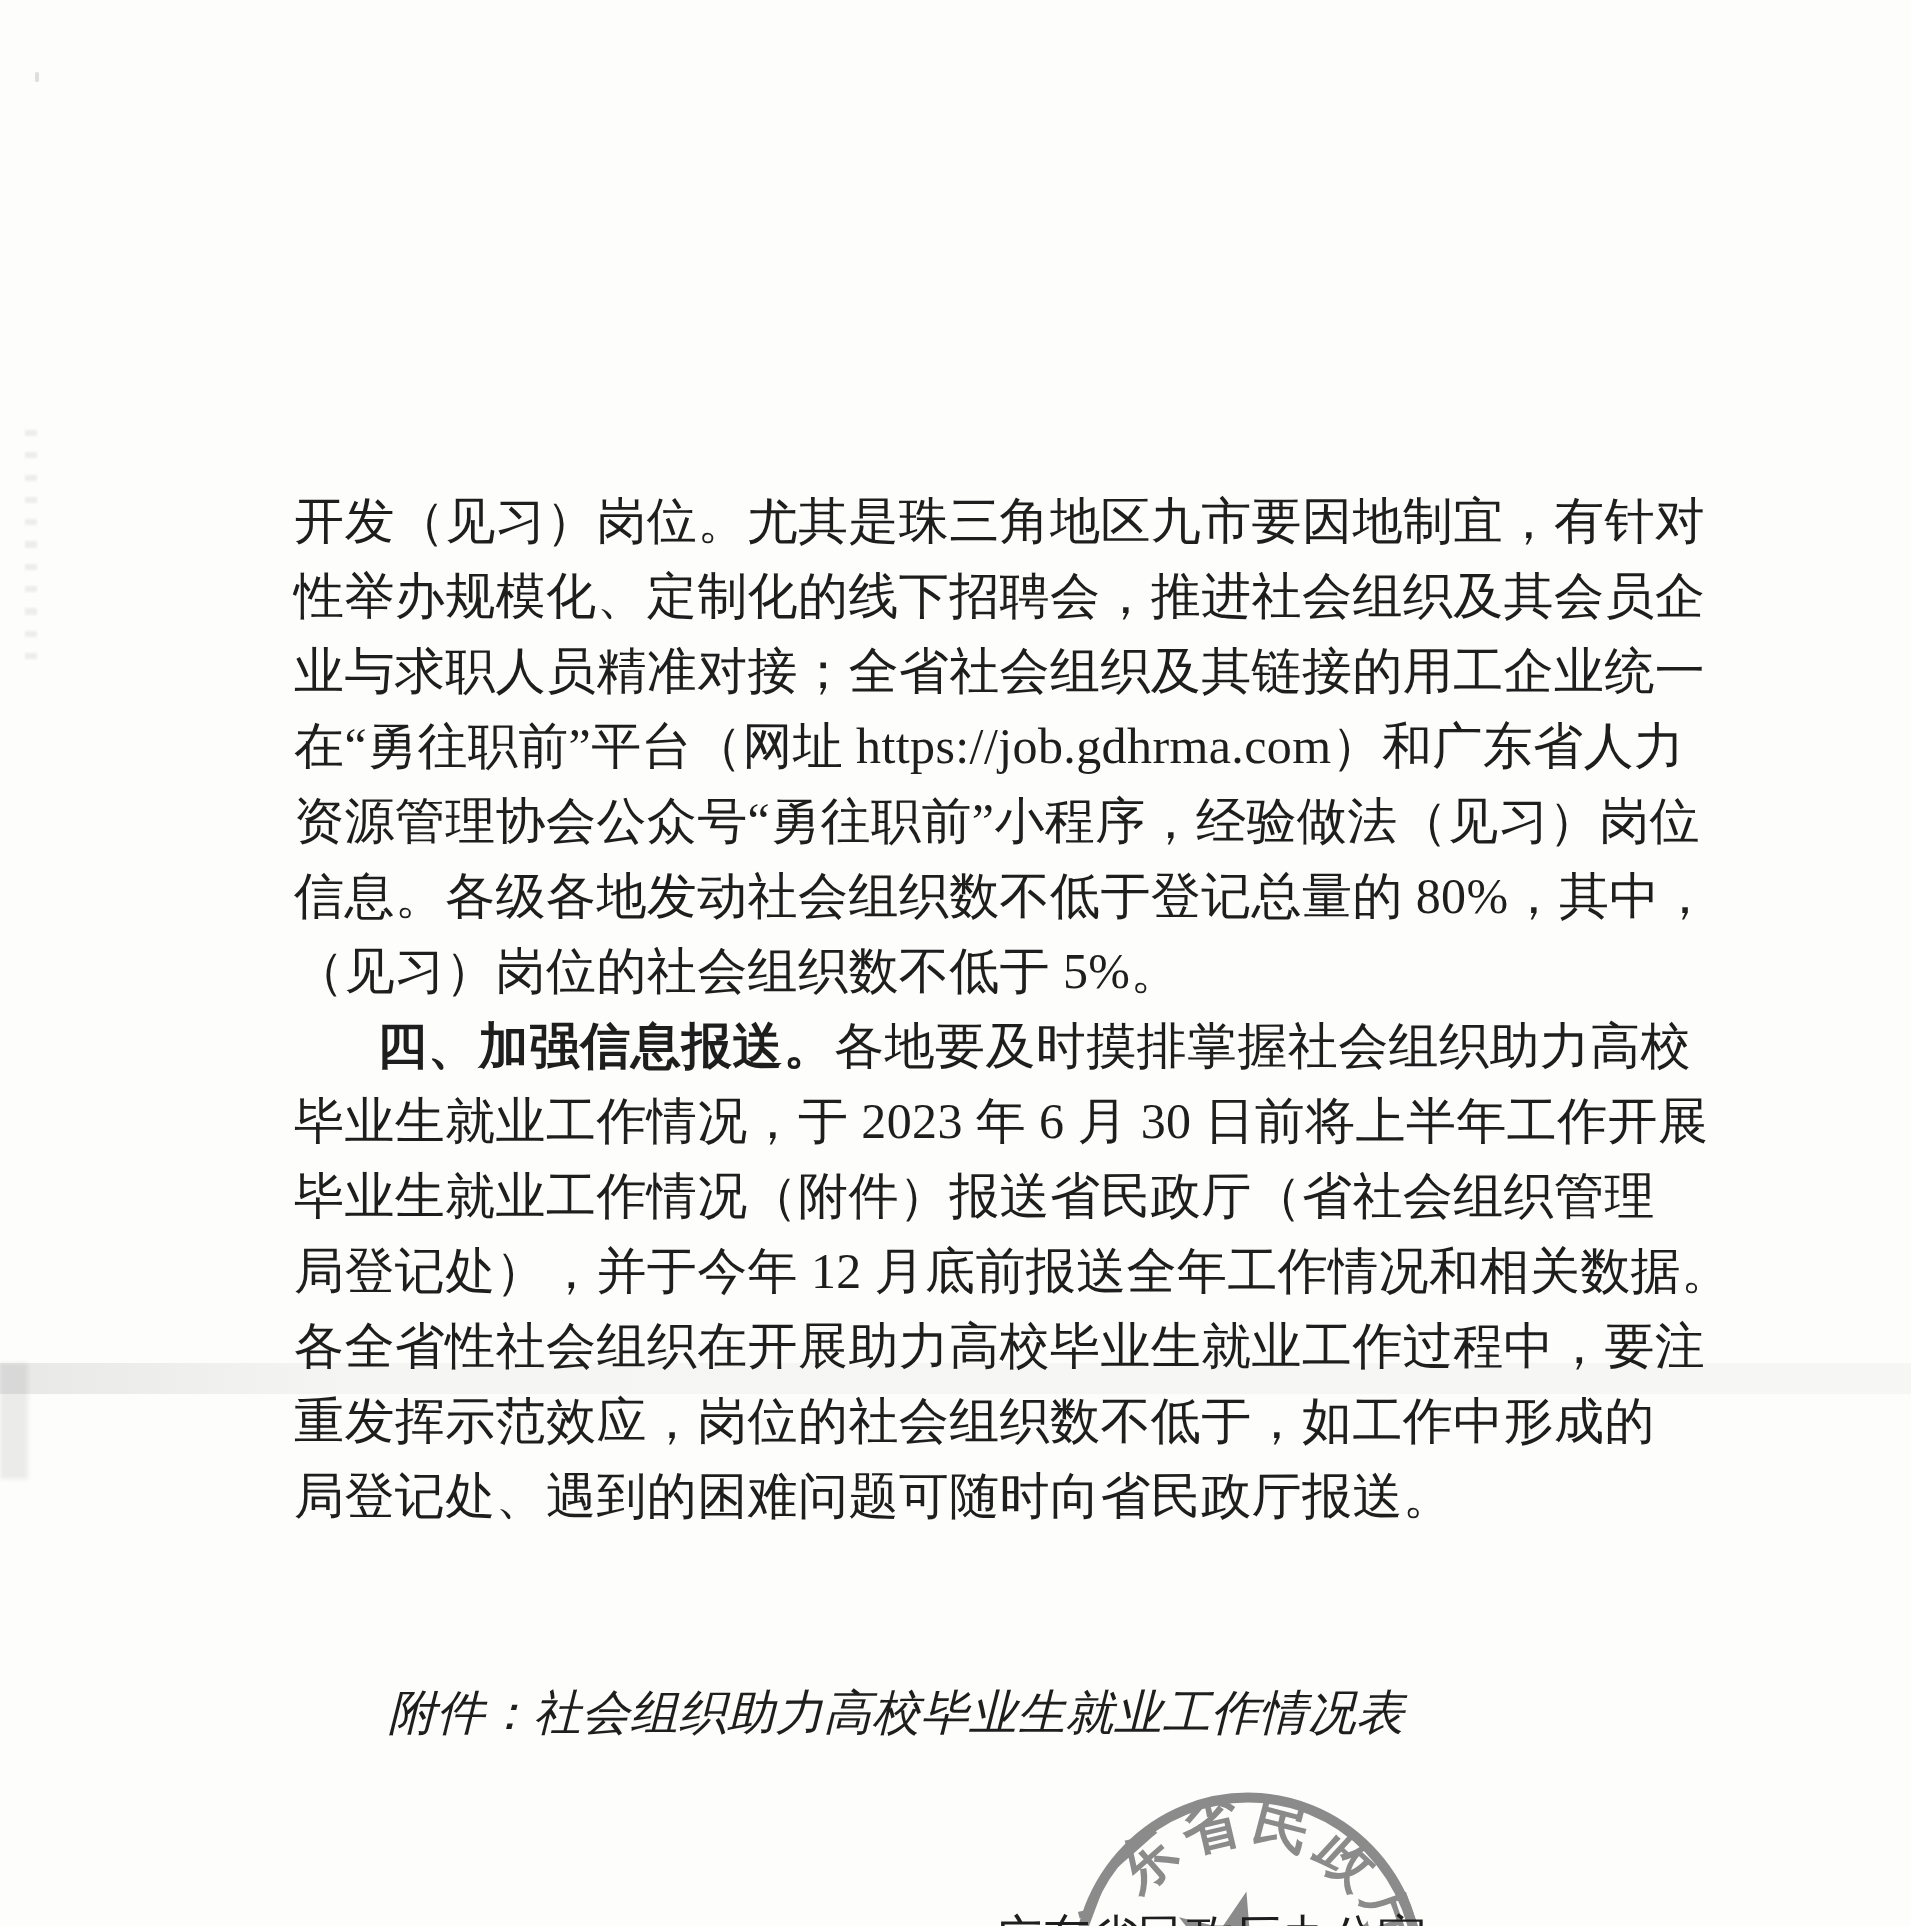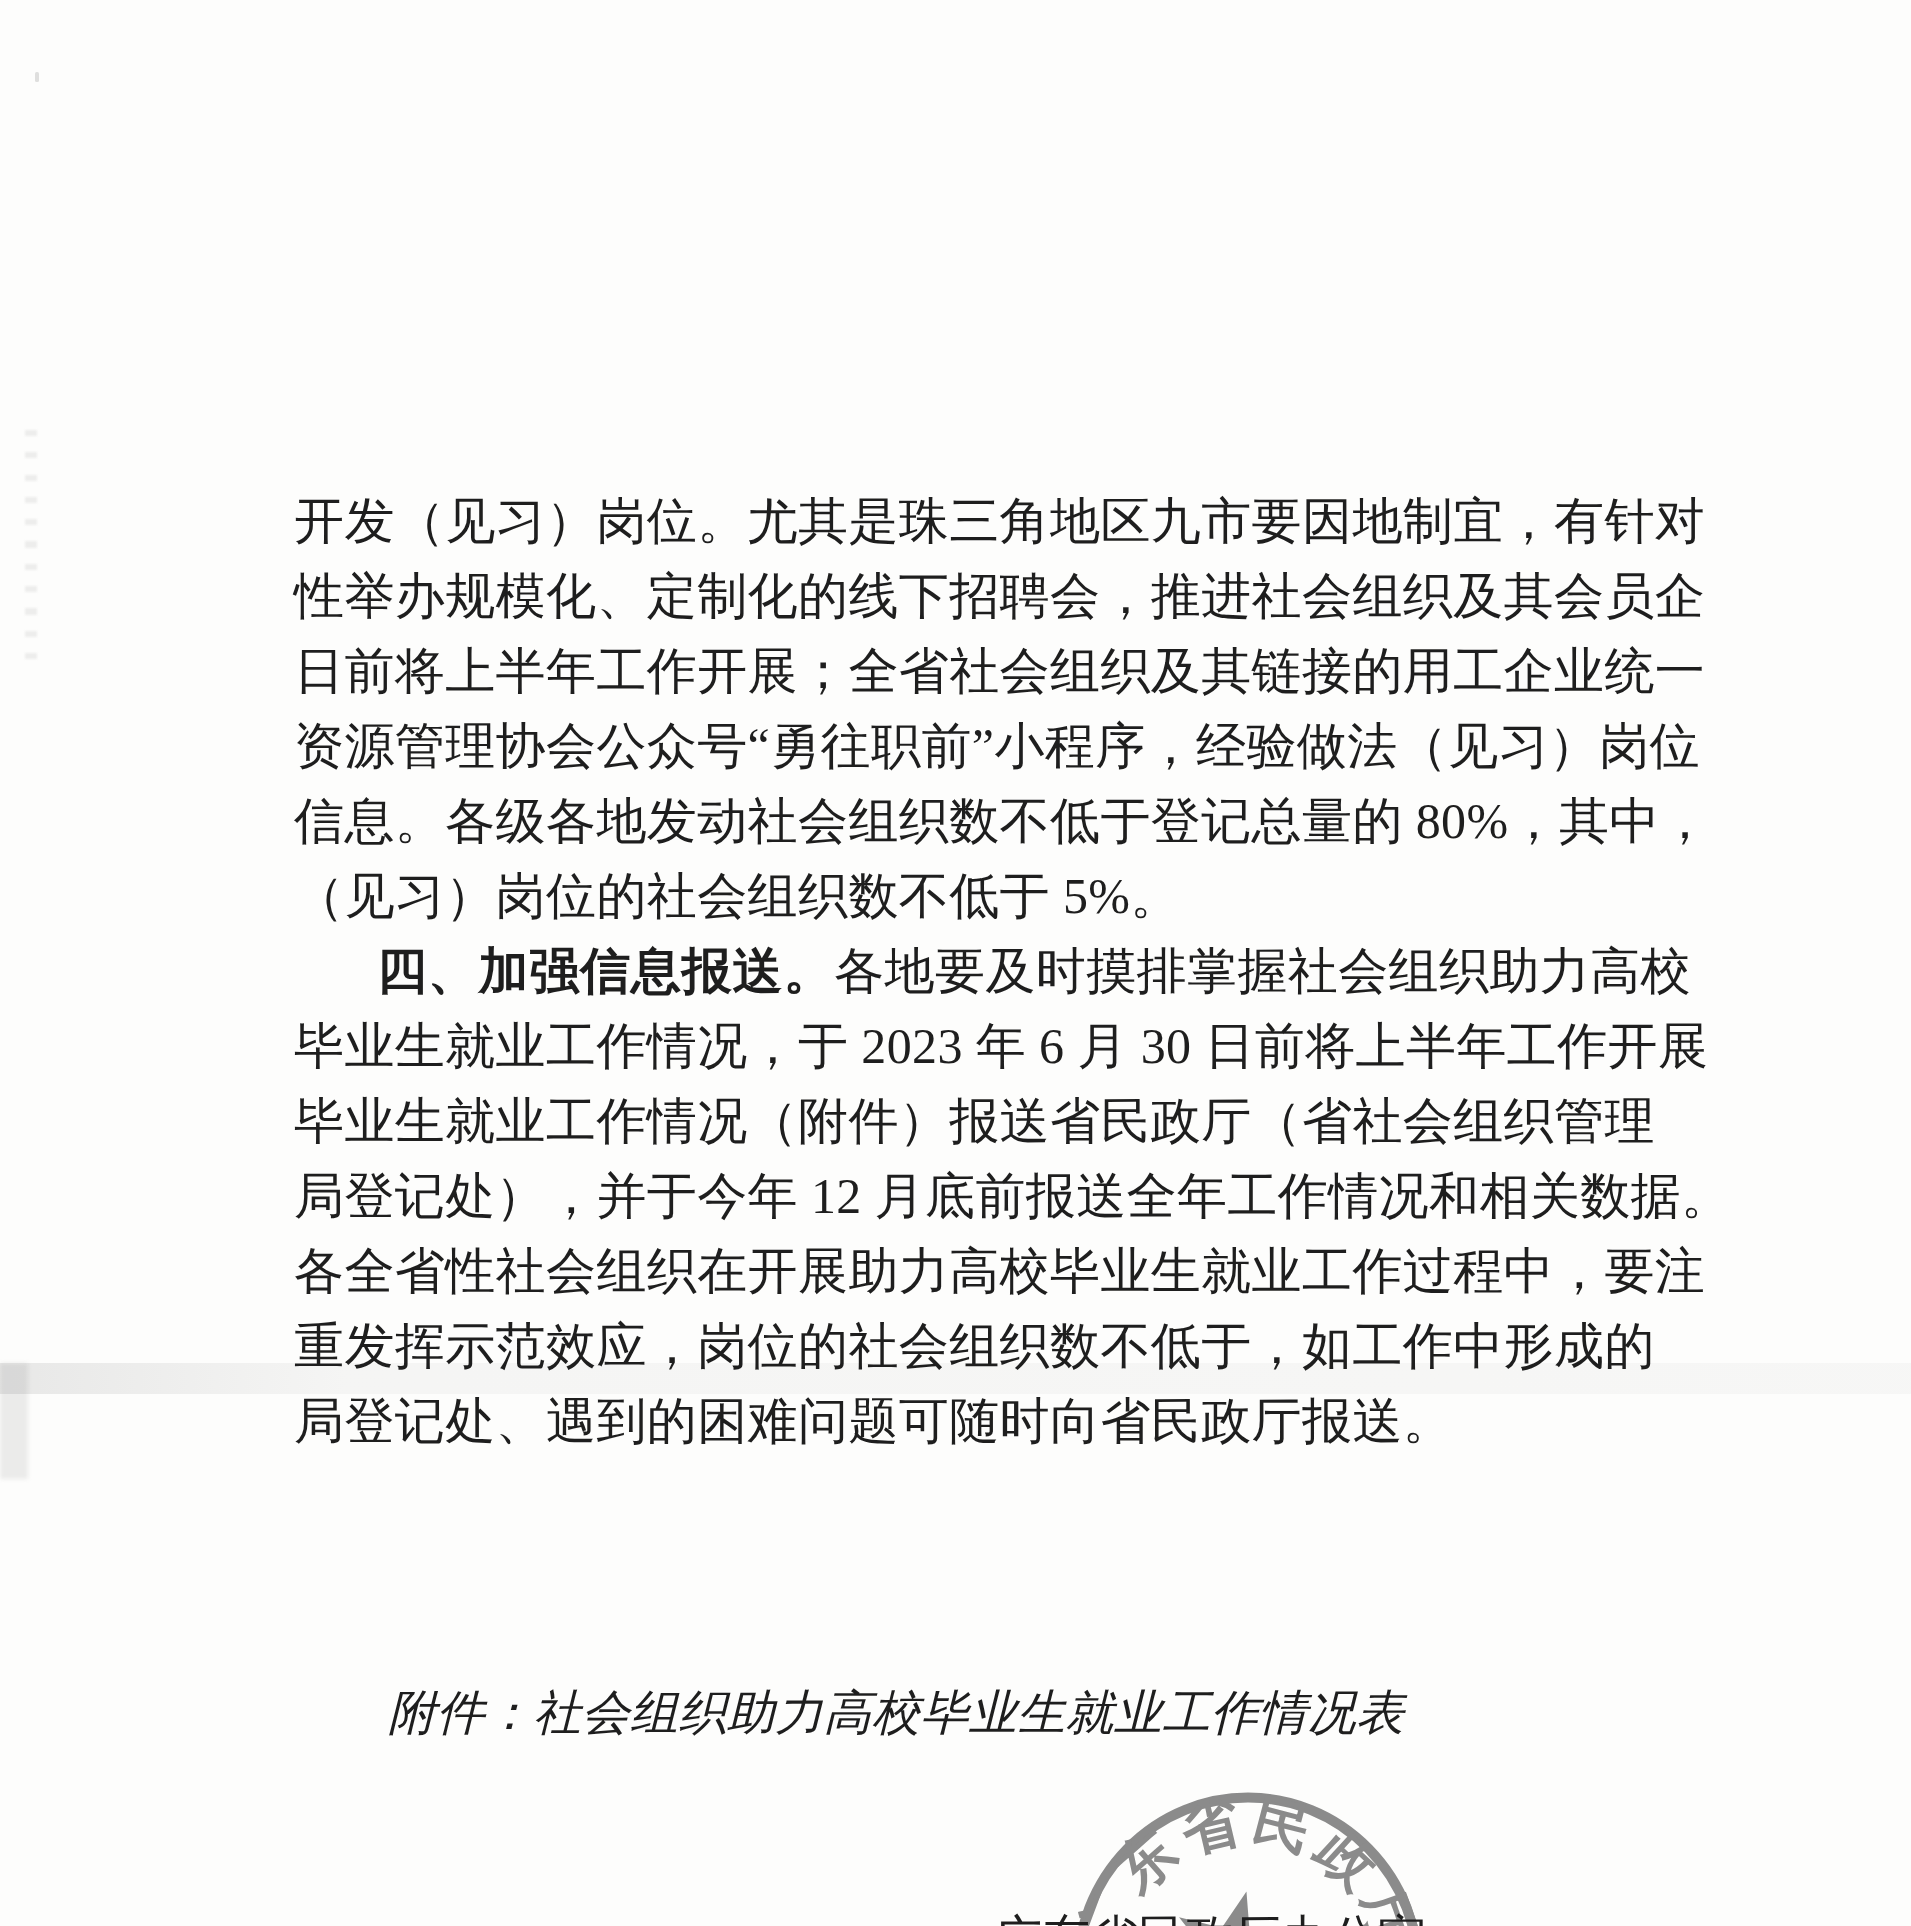--- a/index.html
+++ b/index.html
@@ -92,21 +92,22 @@
 <div class="page">
 
   <div class="artifact scan-band"></div>
   <div class="artifact scan-smudge-left"></div>
   <div class="artifact edge-marks"></div>
   <div class="artifact speck-1"></div>
 
   <div class="text-block">
     <div class="line">开发（见习）岗位。尤其是珠三角地区九市要因地制宜，有针对</div>
     <div class="line">性举办规模化、定制化的线下招聘会，推进社会组织及其会员企</div>
-    <div class="line">日前将上半年工作开展；全省社会组织及其链接的用工企业统一</div>
+    <div class="line">业与求职人员精准对接；全省社会组织及其链接的用工企业统一</div>
+    <div class="line">在“勇往职前”平台（网址 https://job.gdhrma.com）和广东省人力</div>
     <div class="line">资源管理协会公众号“勇往职前”小程序，经验做法（见习）岗位</div>
     <div class="line">信息。各级各地发动社会组织数不低于登记总量的 80%，其中，</div>
     <div class="line">（见习）岗位的社会组织数不低于 5%。</div>
     <div class="line indent">
       <span class="lead-bold">四、加强信息报送。</span><span>各地要及时摸排掌握社会组织助力高校</span>
     </div>
     <div class="line">毕业生就业工作情况，于 2023 年 6 月 30 日前将上半年工作开展</div>
     <div class="line">毕业生就业工作情况（附件）报送省民政厅（省社会组织管理</div>
     <div class="line">局登记处），并于今年 12 月底前报送全年工作情况和相关数据。</div>
     <div class="line">各全省性社会组织在开展助力高校毕业生就业工作过程中，要注</div>

